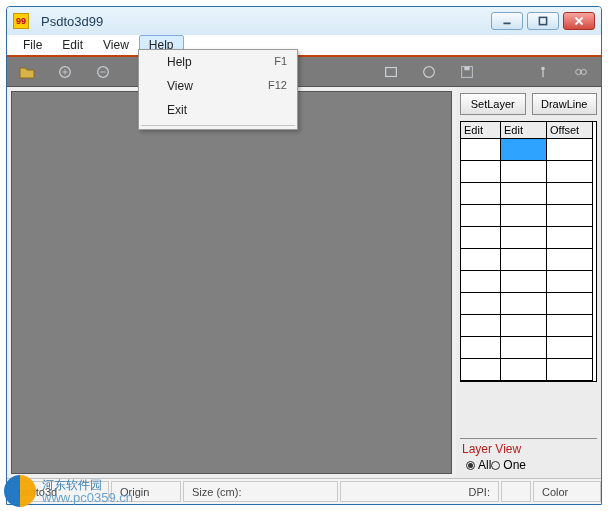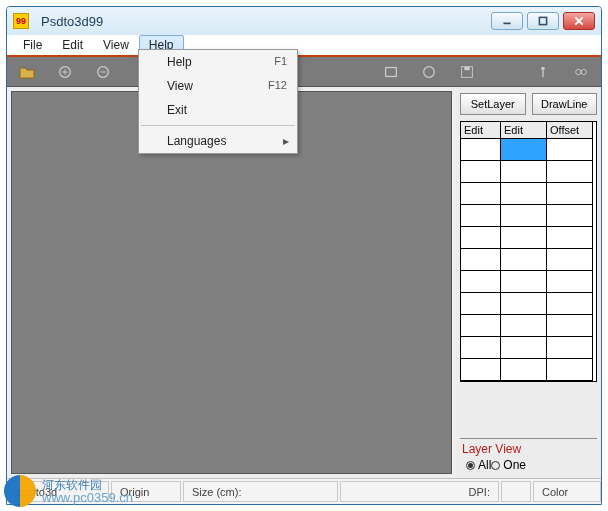--- a/index.html
+++ b/index.html
@@ -228,23 +228,20 @@
       <span class="sc">F1</span>
     </div>
   <div class="ditem">
       <span>View</span>
       <span class="sc">F12</span>
     </div>
   <div class="ditem">
       <span>Exit</span>
     </div>
   <div class="dsep"></div>
-  <div class="ditem sub">
-      <span>Languages</span>
-    </div>
 </div>
 
 <div class="watermark">
   <div class="wm-icon"></div>
   <div style="display:flex;flex-direction:column;line-height:1">
     <span>河东软件园</span>
     <span style="font-size:13px;color:#6aa4cf">www.pc0359.cn</span>
   </div>
 </div>
 

